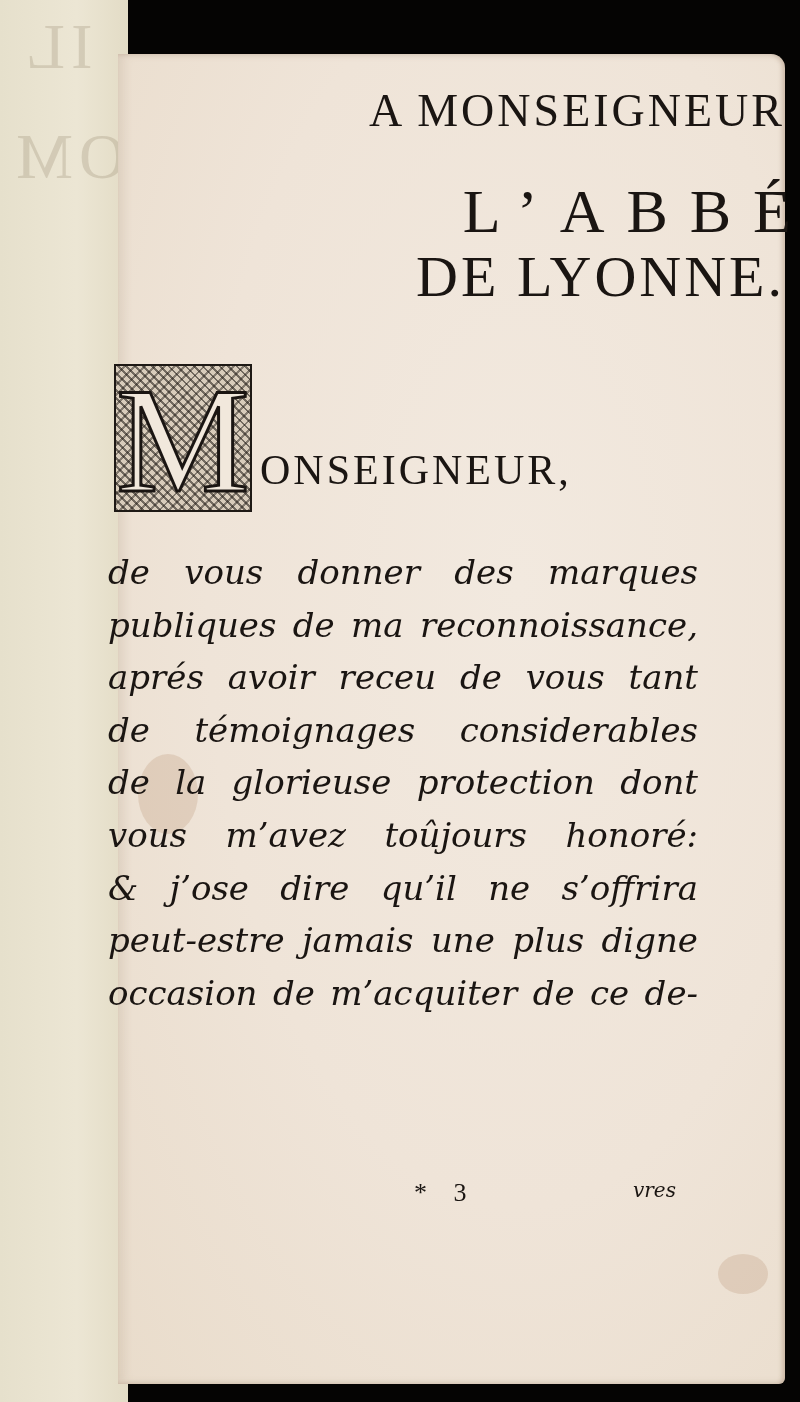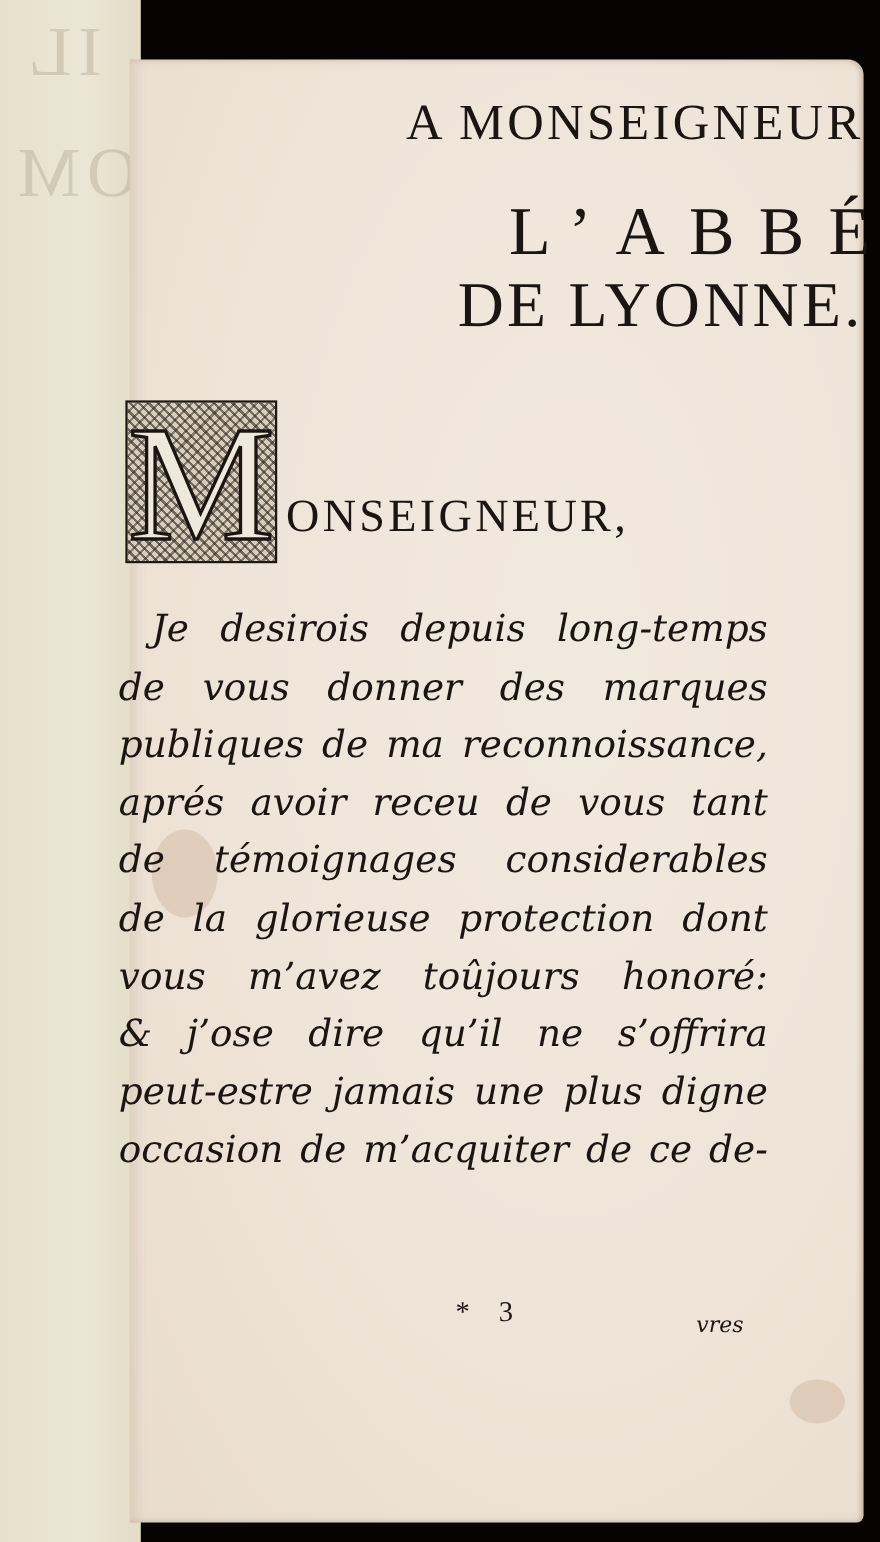--- a/index.html
+++ b/index.html
@@ -136,21 +136,20 @@
       font-size: 26px;
       letter-spacing: 10px;
     }
     .catchword {
       position: absolute;
       left: 515px;
       top: 0;
       font-family: "DejaVu Serif", serif;
       font-style: italic;
       font-size: 20px;
-      margin-top: 14px;
     }
     .stain {
       position: absolute;
       border-radius: 50%;
       background: rgba(160, 110, 70, 0.18);
     }
   </style>
 </head>
 <body>
 
@@ -170,21 +169,20 @@
     <div class="title-line t3">DE LYONNE.</div>
 
     <div class="dropcap-row">
       <div class="dropcap">
         <span>M</span>
       </div>
       <div class="salutation">ONSEIGNEUR,</div>
     </div>
 
     <div class="body-text">
-      <span class="body-line first">Je desirois depuis long-temps</span>
       <span class="body-line">de vous donner des marques</span>
       <span class="body-line">publiques de ma reconnoissance,</span>
       <span class="body-line">aprés avoir receu de vous tant</span>
       <span class="body-line">de témoignages considerables</span>
       <span class="body-line">de la glorieuse protection dont</span>
       <span class="body-line">vous m’avez toûjours honoré:</span>
       <span class="body-line">&amp; j’ose dire qu’il ne s’offrira</span>
       <span class="body-line">peut-estre jamais une plus digne</span>
       <span class="body-line">occasion de m’acquiter de ce de-</span>
     </div>

